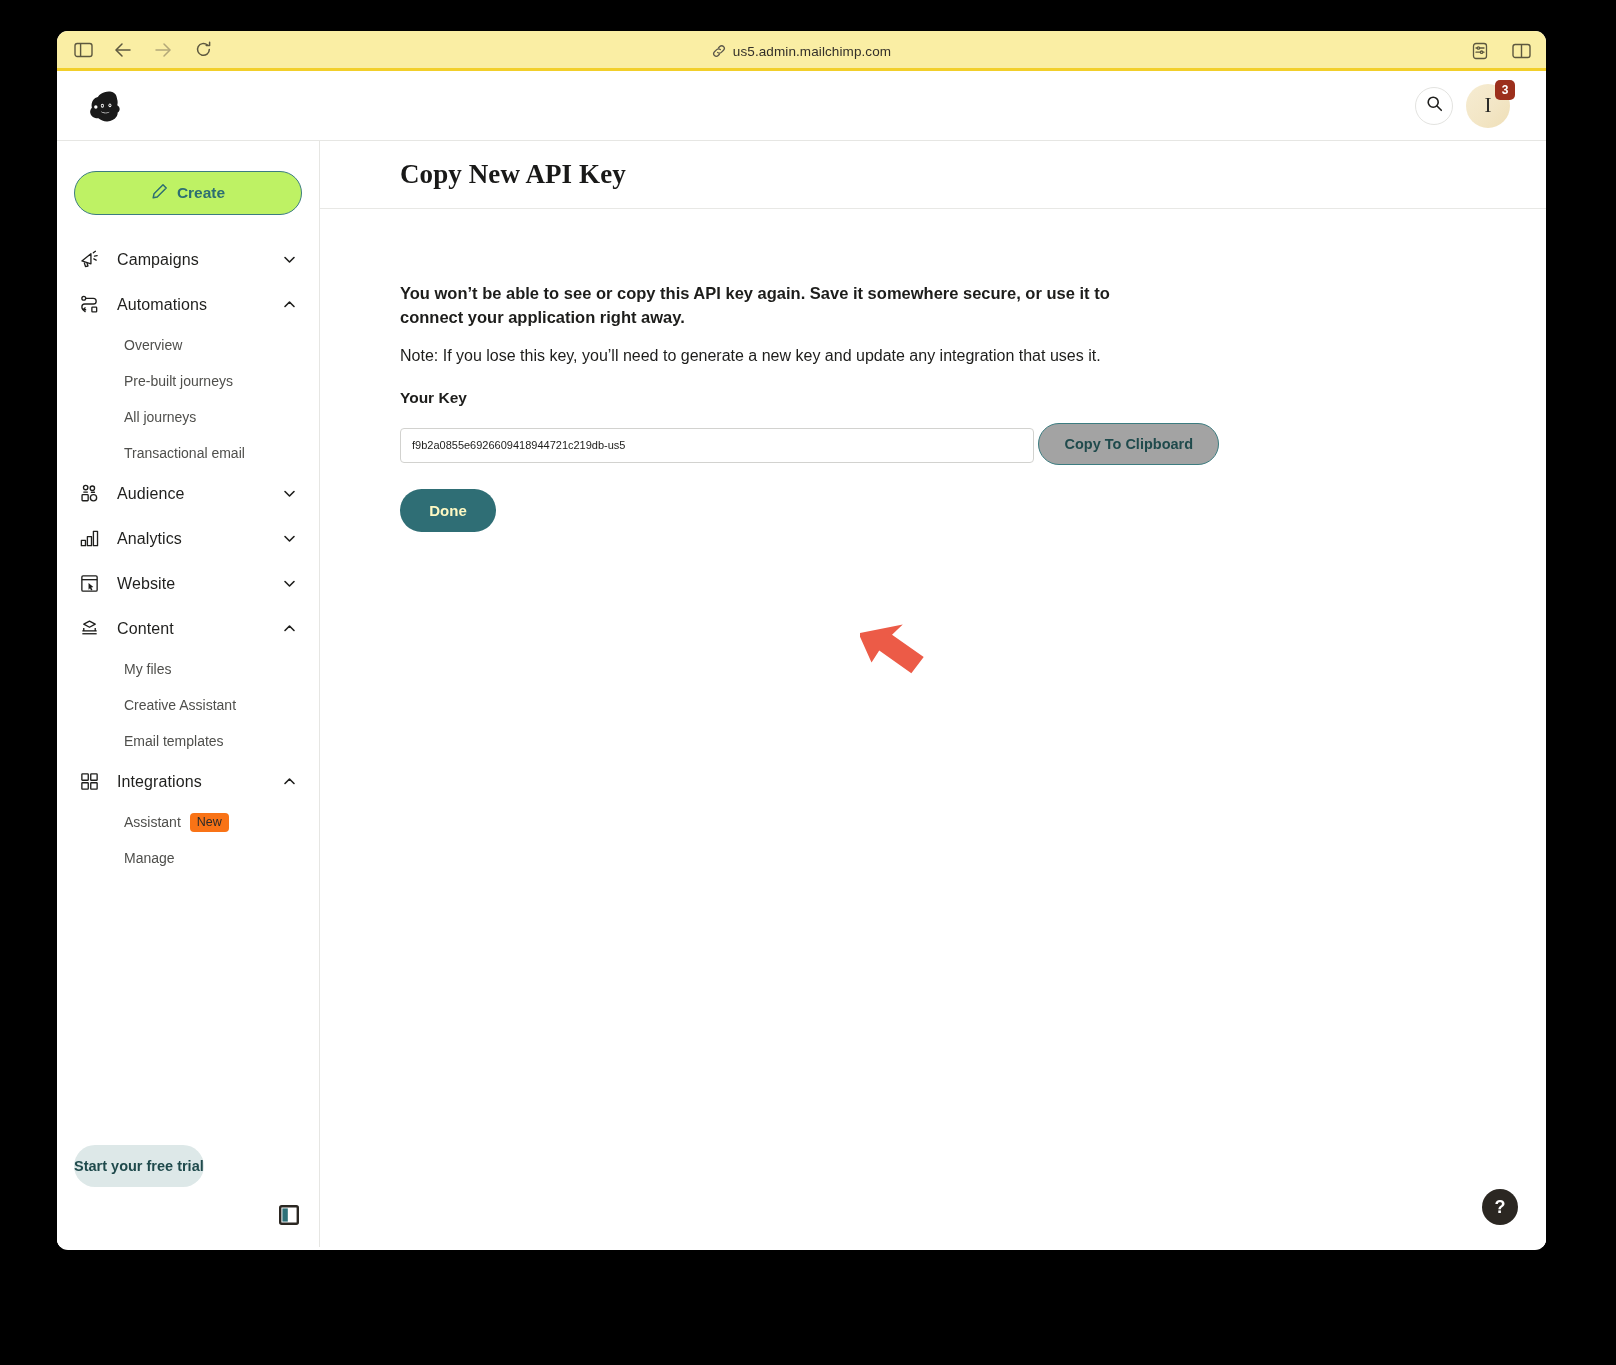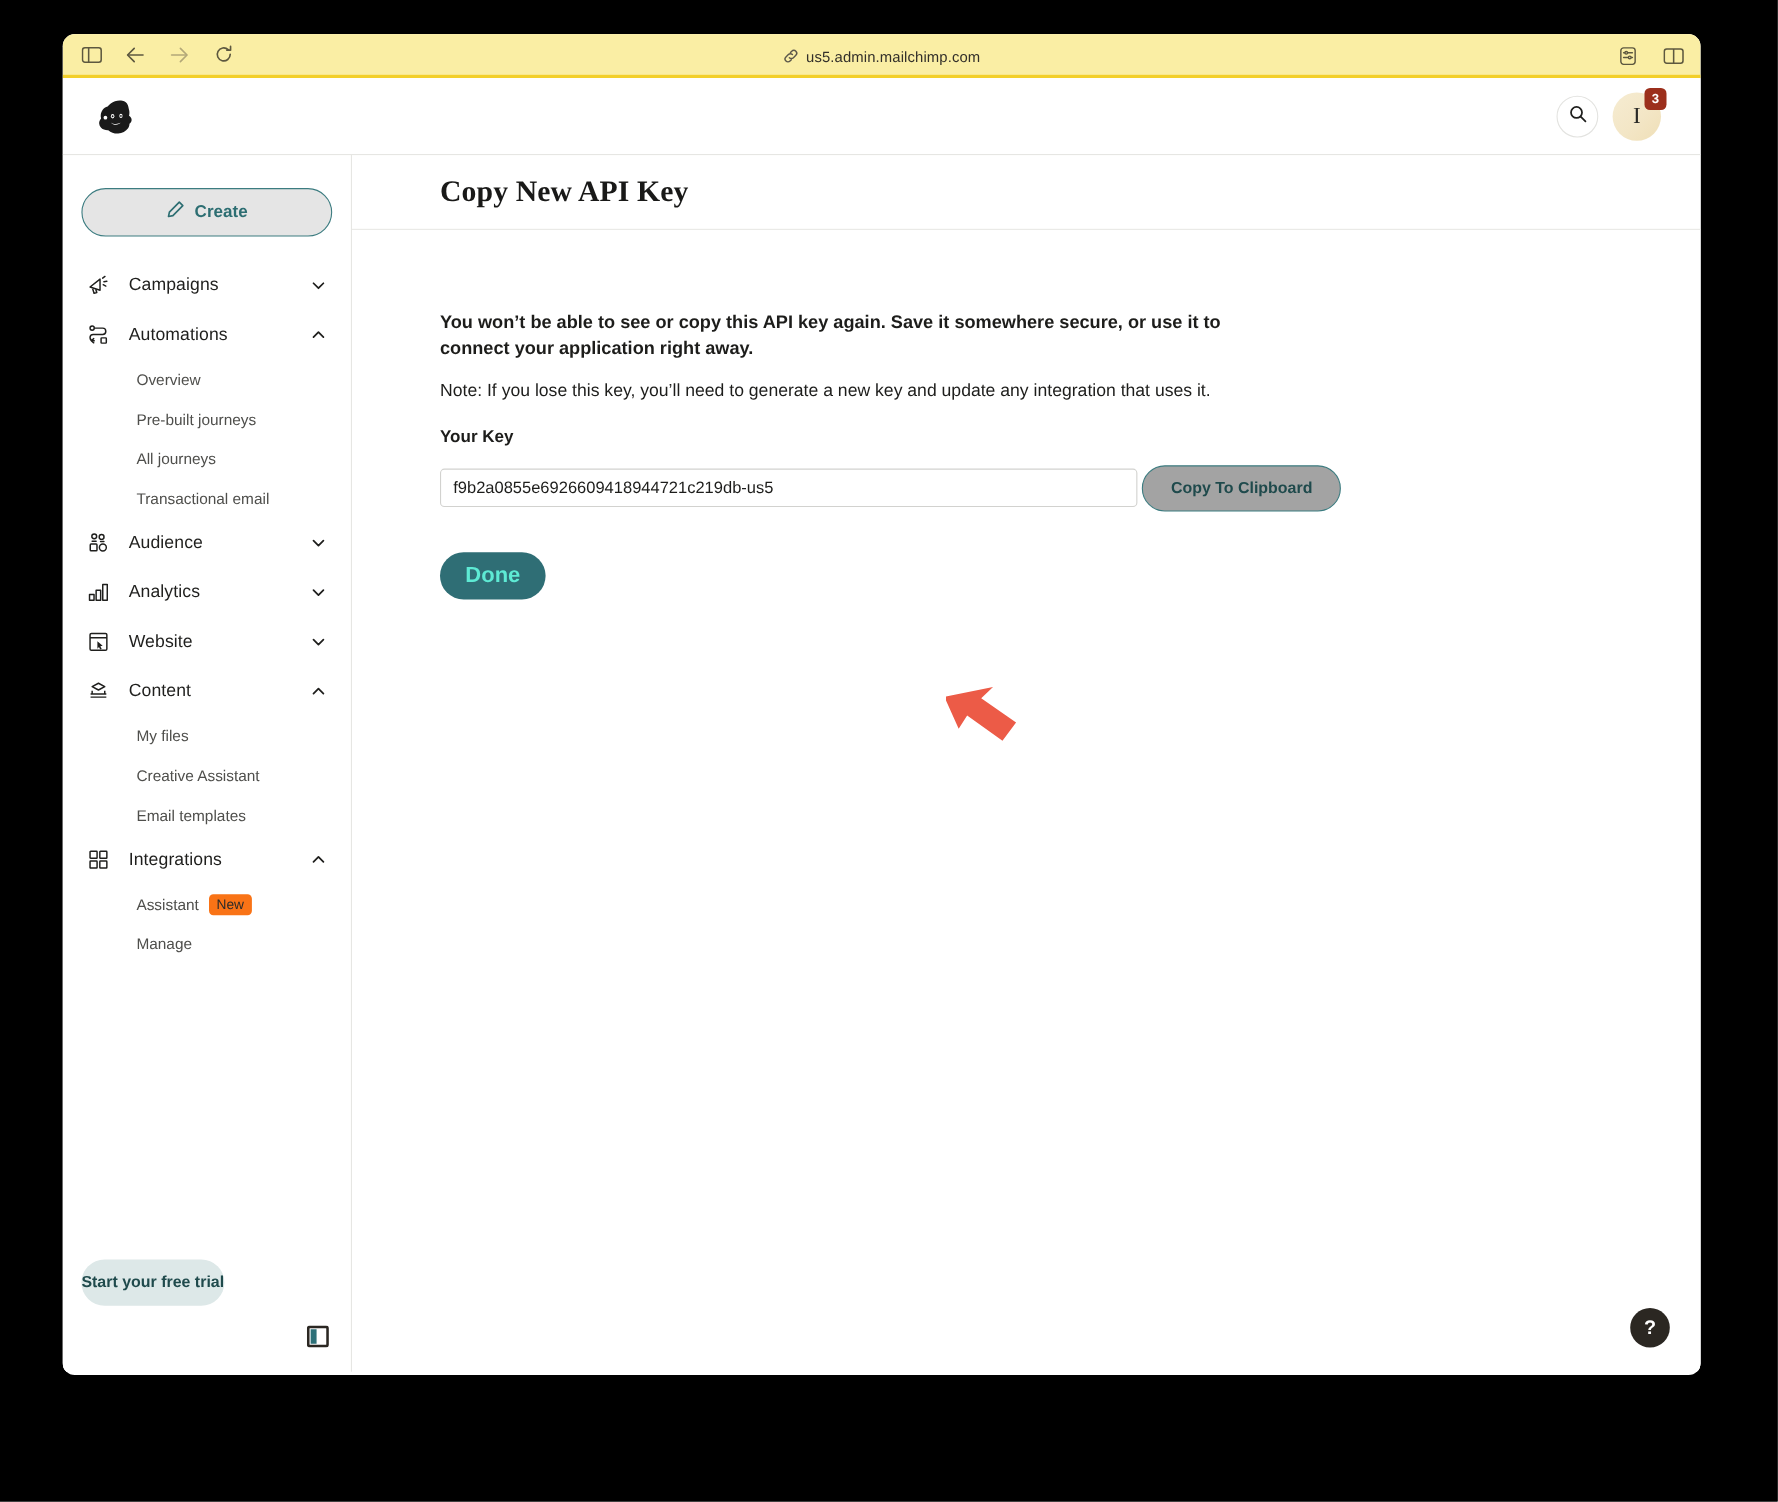--- a/index.html
+++ b/index.html
@@ -103,21 +103,21 @@
     border-top: 1px solid #e6e6e3;
     display: flex; flex-direction: column;
     background: #ffffff;
     position: relative;
   }
   #create-button {
     margin: 30px 17px 0 17px;
     height: 44px;
     border: 1px solid #3c7c80;
     border-radius: 24px;
-    background: #e5e5e5;
+    background: #bef264;
     color: #2d6e72;
     font-size: 15.5px; font-weight: bold;
     display: flex; align-items: center; justify-content: center;
     gap: 9px;
     cursor: pointer;
   }
   #nav { margin-top: 22px; }
   .nav-group-head {
     display: flex; align-items: center;
     padding: 0 22px 0 22px;
@@ -200,43 +200,43 @@
     margin-top: 22px;
     font-size: 15.5px; font-weight: bold; color: #1d1d1b;
   }
   #key-input {
     margin-top: 8px;
     width: 634px; height: 35px;
     border: 1px solid #d2d2cf;
     border-radius: 4px;
     padding: 0 11px;
     font-family: "Liberation Sans", sans-serif;
-    font-size: 15px; color: #1d1d1b;
+    font-size: 11px; color: #1d1d1b;
     background: #fff;
     outline: none;
   }
   #copy-button {
     margin-top: 16px;
     height: 42px; padding: 0 25px;
     border-radius: 22px;
     border: 1px solid #3c7c80;
     background: #a3a3a3;
     color: #1f4a4c;
     font-size: 14.5px; font-weight: bold;
     cursor: pointer;
   }
   #done-button {
     display: block;
-    margin-top: 37px;
+    margin-top: 24px;
     width: 96px; height: 43px;
     border-radius: 22px;
     border: none;
     background: #2f6e75;
-    color: #5eead4;
-    font-size: 20px; font-weight: bold;
+    color: #fef9c3;
+    font-size: 15px; font-weight: bold;
     cursor: pointer;
   }
 
   
   #arrow-annotation {
     position: absolute;
     left: 540px; top: 477px;
     width: 90px; height: 80px;
     pointer-events: none;
     z-index: 20;

